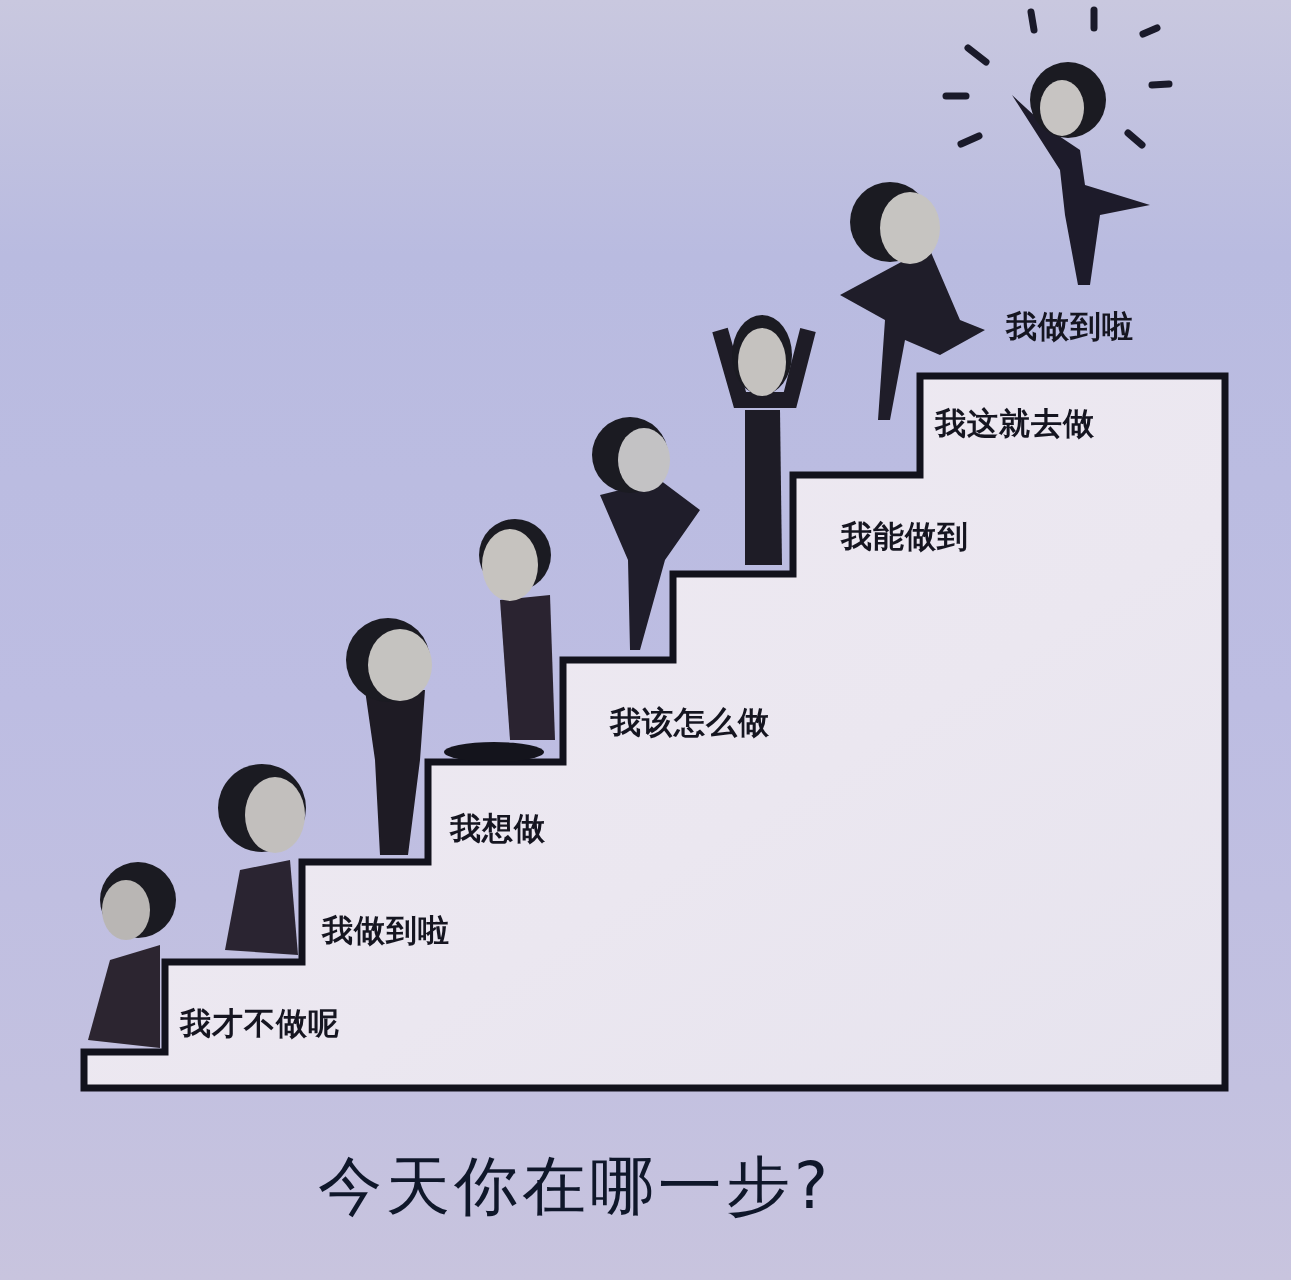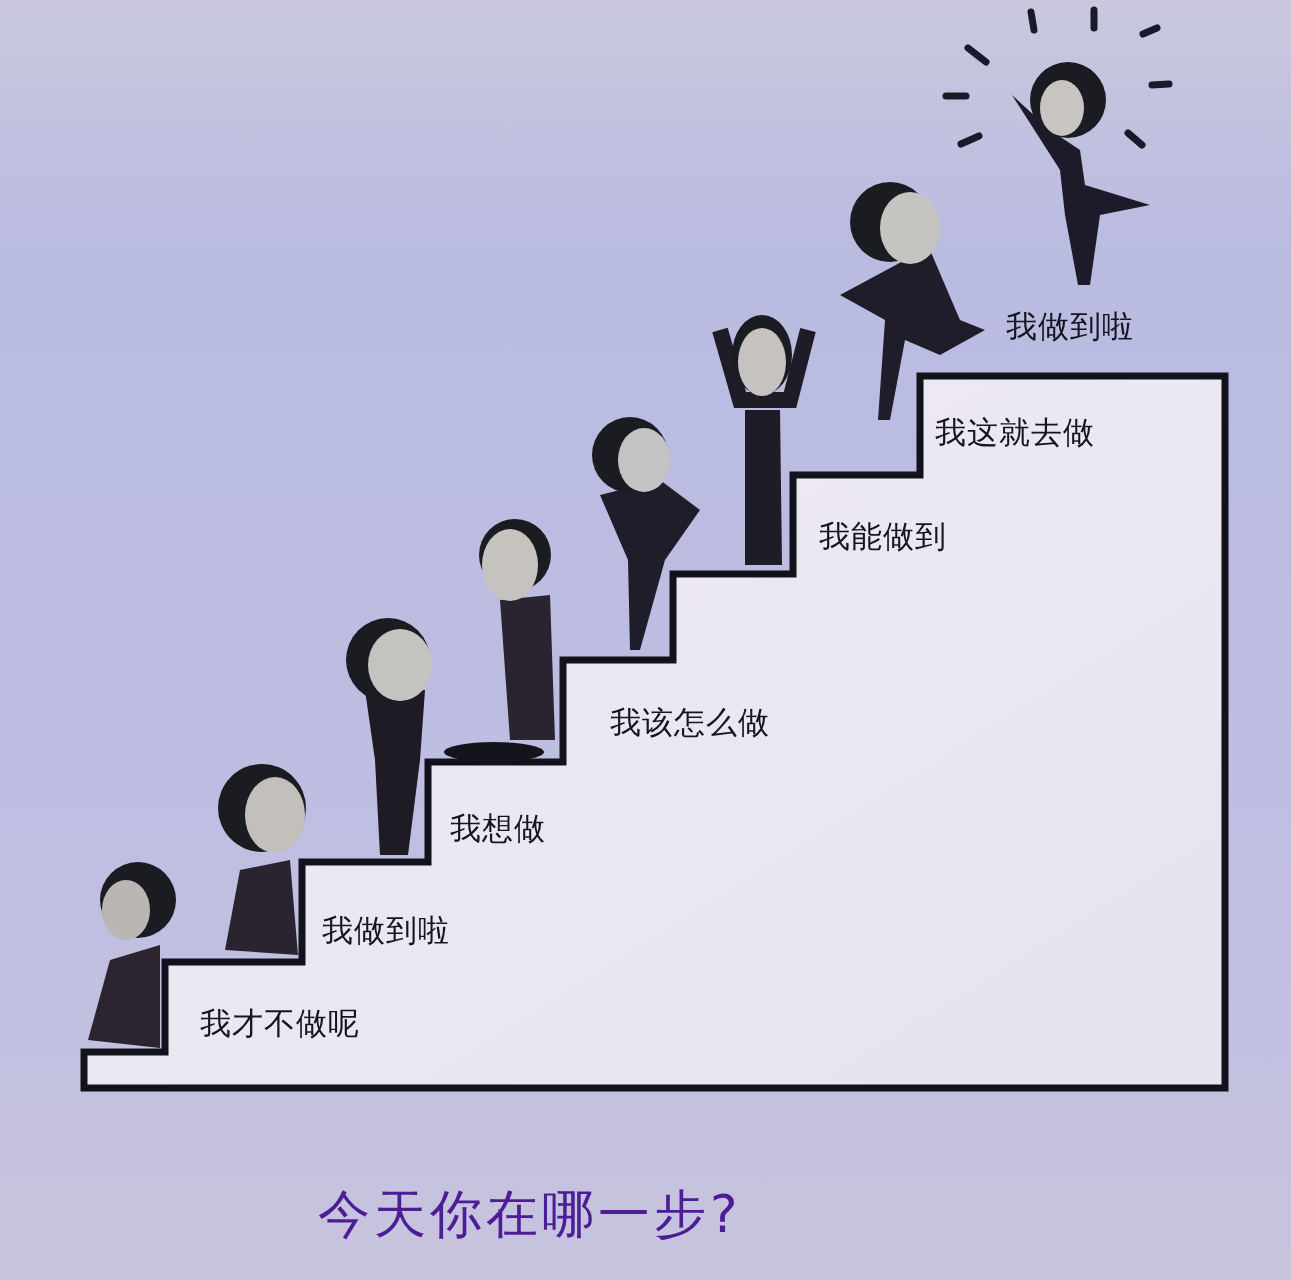--- a/index.html
+++ b/index.html
@@ -5,24 +5,24 @@
   html, body { margin: 0; padding: 0; }
   body {
     width: 1291px; height: 1280px; overflow: hidden; position: relative;
     background: linear-gradient(180deg, #c9c8df 0%, #b9bbe0 20%, #bdbde2 55%, #c3c1e0 85%, #c8c4de 100%);
     font-family: "DejaVu Sans", "Liberation Sans", sans-serif;
   }
   .stage { position: absolute; left: 0; top: 0; width: 1291px; height: 1280px; }
   svg.stairs { position: absolute; left: 0; top: 0; }
   .label {
     position: absolute; color: #151520; font-size: 31px; letter-spacing: 1px;
-    white-space: nowrap; font-weight: normal;
+    white-space: nowrap; font-weight: bold;
   }
   .question {
-    position: absolute; left: 318px; top: 1180px; font-size: 52px; color: #4c1d95;
+    position: absolute; left: 318px; top: 1143px; font-size: 64px; color: #0f172a;
     letter-spacing: 4px; white-space: nowrap;
   }
   .figure { position: absolute; }
   .rays { position: absolute; }
 </style>
 </head>
 <body>
 
 <div class="stage">
 
@@ -88,22 +88,22 @@
       <circle cx="890" cy="222" r="40" fill="#1b1b22"></circle>
       <ellipse cx="910" cy="228" rx="30" ry="36" fill="#c6c4c1"></ellipse>
     </g>
     <g>
       <path d="M1012 95 L1050 130 L1080 150 L1085 185 L1150 205 L1100 215 L1090 285 L1078 285 L1065 215 L1060 170 Z" fill="#1d1b2a"></path>
       <circle cx="1068" cy="100" r="38" fill="#1b1b22"></circle>
       <ellipse cx="1062" cy="108" rx="22" ry="28" fill="#c7c4c2"></ellipse>
     </g>
   </svg>
 
-  <div class="label" style="left:200px;top:1003px">我才不做呢</div>
+  <div class="label" style="left:180px;top:1003px">我才不做呢</div>
   <div class="label" style="left:322px;top:910px">我做到啦</div>
   <div class="label" style="left:450px;top:808px">我想做</div>
   <div class="label" style="left:610px;top:702px">我该怎么做</div>
-  <div class="label" style="left:819px;top:516px">我能做到</div>
-  <div class="label" style="left:935px;top:412px">我这就去做</div>
+  <div class="label" style="left:841px;top:516px">我能做到</div>
+  <div class="label" style="left:935px;top:403px">我这就去做</div>
   <div class="label" style="left:1006px;top:306px">我做到啦</div>
 
   <div class="question">今天你在哪一步?</div>
 </div>
 
 </body></html>

